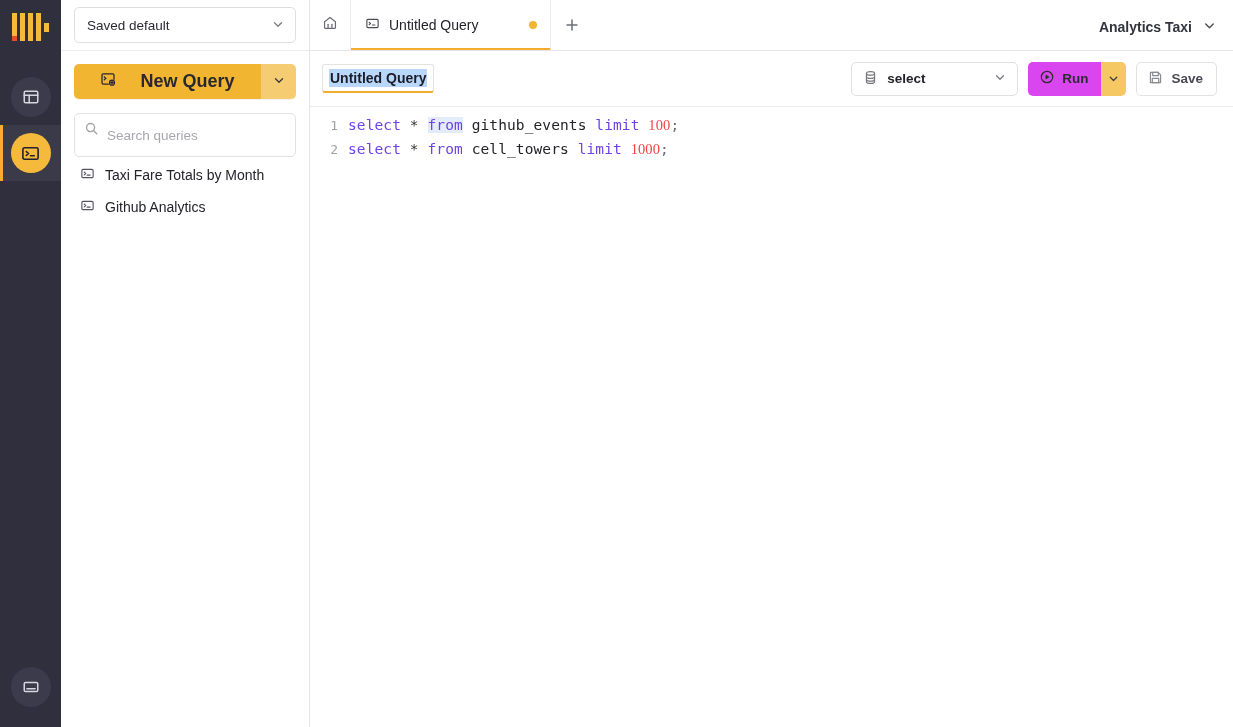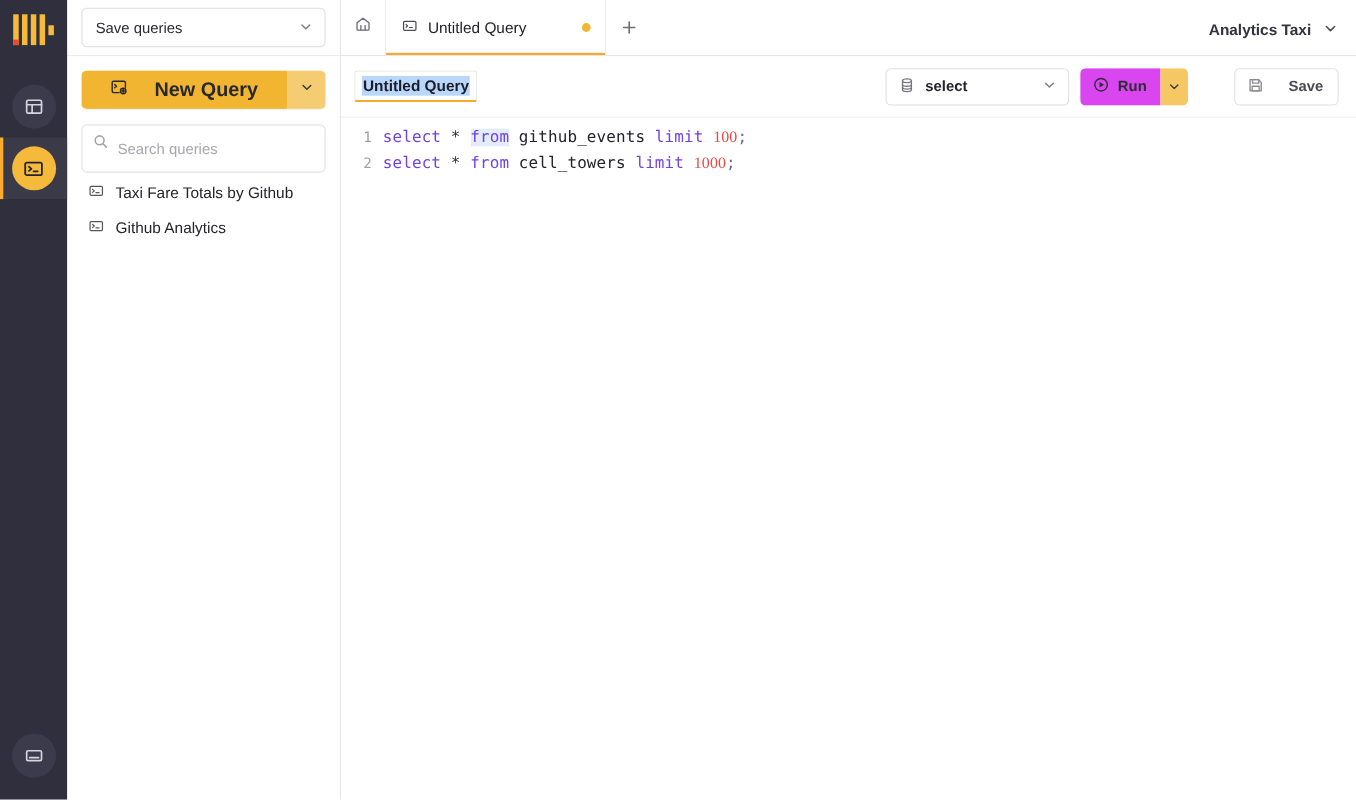--- a/index.html
+++ b/index.html
@@ -157,22 +157,22 @@
   }
   .run-main {
     background: #d946ef; display: flex; align-items: center; gap: 7px;
     padding: 0 13px 0 11px; font-size: 13.5px; font-weight: bold; color: #2c2c34;
   }
   .run-caret {
     width: 25px; background: #f5c863; display: flex; align-items: center; justify-content: center;
   }
   .savebtn {
     height: 34px; border: 1px solid #e2e2e5; border-radius: 5px;
-    display: flex; align-items: center; gap: 22px; padding: 0 13px 0 11px;
-    font-size: 13.5px; font-weight: bold; color: #4a4a55; cursor: pointer; background: #fff; margin-left: 32px;
+    display: flex; align-items: center; gap: 8px; padding: 0 13px 0 11px;
+    font-size: 13.5px; font-weight: bold; color: #4a4a55; cursor: pointer; background: #fff;
   }
 
   
   .editor { flex: 1 1 auto; overflow: hidden; padding-top: 6px; background: #fff; }
   .code-line { display: flex; height: 24px; align-items: center; }
   .ln {
     width: 38px; flex: 0 0 38px; text-align: right; padding-right: 10px;
     color: #a0a0a8; font-size: 13px;
     font-family: "DejaVu Sans Mono", monospace;
   }
@@ -234,21 +234,21 @@
           <line x1="5.5" y1="12" x2="14.5" y2="12"></line>
         </svg>
       </div>
     </div>
   </div>
 
   <div class="sidebar">
 
     <div class="sidebar-top">
       <div class="select-box">
-        <span>Save queries</span>
+        <span>Saved default</span>
         <span>
           <svg width="14" height="14" viewBox="0 0 16 16" fill="none" stroke="#7b7b86" stroke-width="1.5" stroke-linecap="round" stroke-linejoin="round">
             <polyline points="4,6.5 8,10.5 12,6.5"></polyline>
           </svg>
         </span>
       </div>
     </div>
 
     <div class="sidebar-body">
 
@@ -287,21 +287,21 @@
       <div class="q-list">
 
         <div class="q-item">
           <span>
             <svg width="15" height="15" viewBox="0 0 20 20" fill="none" stroke="#55555f" stroke-width="1.5" stroke-linecap="round" stroke-linejoin="round">
               <rect x="2.5" y="4.5" width="15" height="11" rx="1.4"></rect>
               <polyline points="5.6,8.2 7.6,10 5.6,11.8"></polyline>
               <line x1="9.6" y1="12.2" x2="13.4" y2="12.2"></line>
             </svg>
           </span>
-          <span>Taxi Fare Totals by Github</span>
+          <span>Taxi Fare Totals by Month</span>
         </div>
 
         <div class="q-item">
           <span>
             <svg width="15" height="15" viewBox="0 0 20 20" fill="none" stroke="#55555f" stroke-width="1.5" stroke-linecap="round" stroke-linejoin="round">
               <rect x="2.5" y="4.5" width="15" height="11" rx="1.4"></rect>
               <polyline points="5.6,8.2 7.6,10 5.6,11.8"></polyline>
               <line x1="9.6" y1="12.2" x2="13.4" y2="12.2"></line>
             </svg>
           </span>

